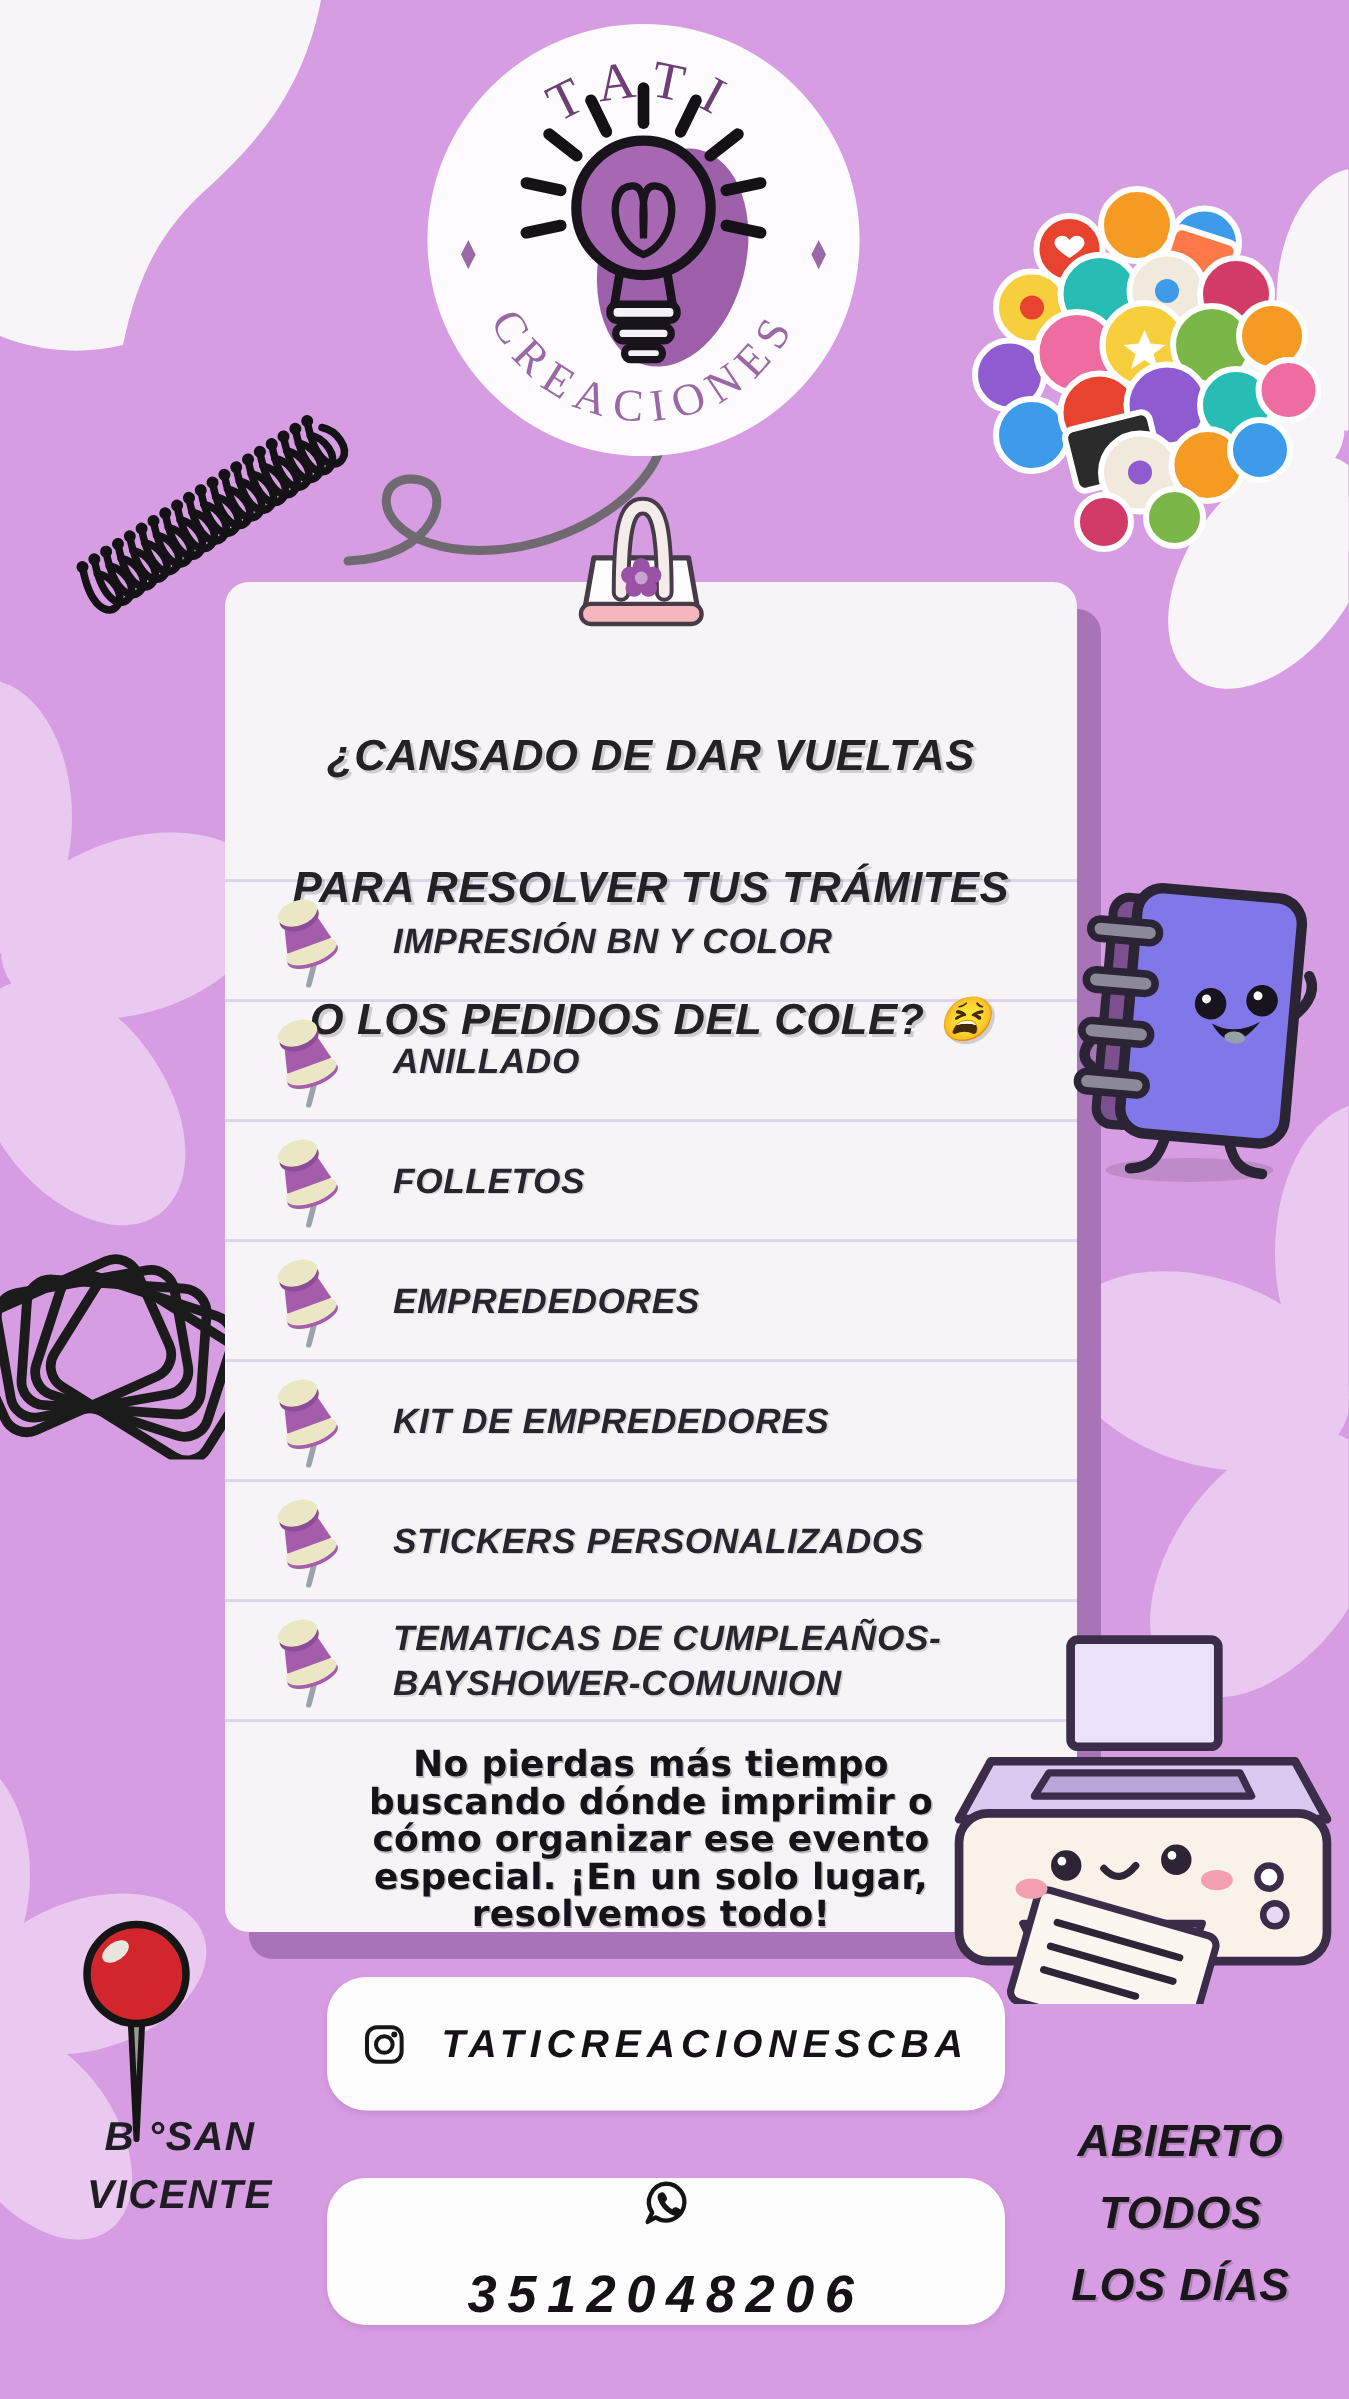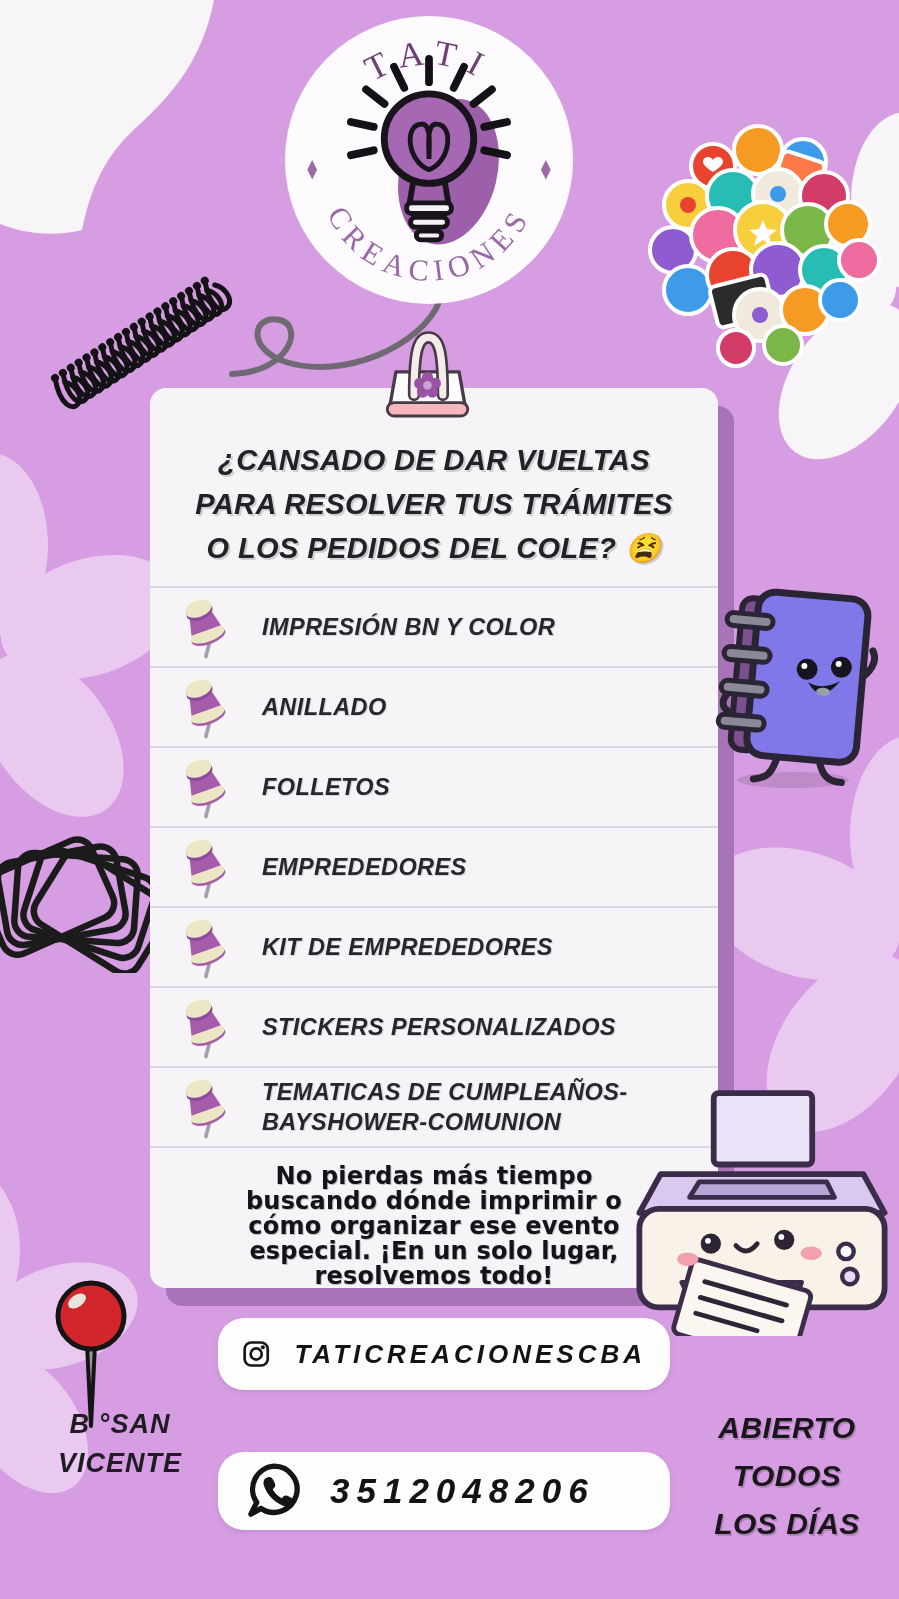--- a/index.html
+++ b/index.html
@@ -18,20 +18,21 @@
   }
   .paper-head{
     box-sizing:border-box;height:198px;padding:50px 24px 0;
     text-align:center;
   }
   .headline-line{
     display:block;
     font-style:italic;font-weight:700;font-size:29px;line-height:44px;
     color:#232026;letter-spacing:.4px;
     text-shadow:2px 2px 0 rgba(35,25,40,.18);
+    margin-top:44px;
   }
   .service-rows{border-top:2px solid #ddd5ec;}
   .service-row{
     display:flex;align-items:center;gap:32px;
     min-height:76px;padding:6px 18px 6px 26px;box-sizing:border-box;
     border-bottom:2px solid #ddd5ec;
   }
   .pin{width:54px;height:66px;flex:0 0 auto;transform:rotate(-4deg);}
   .service-label{
     font-style:italic;font-weight:600;font-size:23.5px;line-height:30px;
@@ -45,22 +46,22 @@
     text-shadow:1px 1px 0 rgba(20,15,25,.25);
   }
   .closing span{display:block;}
   
   .pill{
     position:absolute;left:218px;width:452px;background:#fefdfe;
     border-radius:26px;display:flex;align-items:center;gap:24px;
     padding:0 24px;box-sizing:border-box;z-index:3;
     box-shadow:0 2px 4px rgba(120,70,140,.18);
   }
-  #ig-pill{top:1318px;height:72px;}
-  #wa-pill{top:1452px;height:78px;}
+  #ig-pill{top:1318px;height:89px;}
+  #wa-pill{top:1452px;height:98px;flex-direction:column;}
   .handle{
     font-style:italic;font-weight:600;font-size:26px;letter-spacing:4px;
     color:#141215;
   }
   .number{
     font-style:italic;font-weight:700;font-size:35px;letter-spacing:7px;
     color:#141215;
   }
   
   #open-block{

